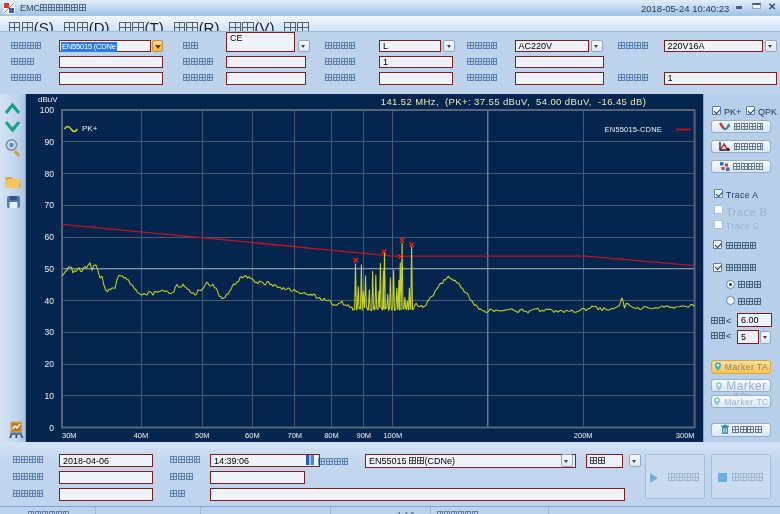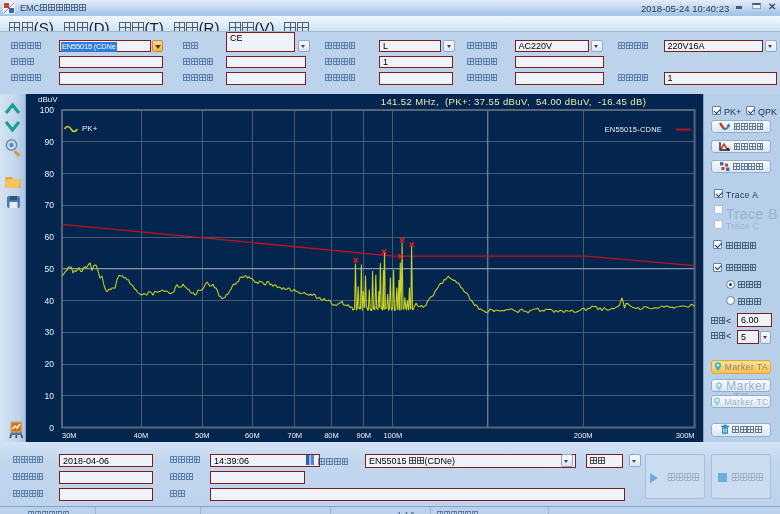--- a/index.html
+++ b/index.html
@@ -183,21 +183,21 @@
     </svg><b class="cj"></b><b class="cj"></b><b class="cj"></b><b class="cj"></b></div>
 <div class="pbtn" style="top:159.5px;height:13px;line-height:12px"><svg width="12" height="11" style="vertical-align:-2px;margin-right:2px">
       <rect x="1" y="1" width="3.5" height="3.5" fill="#3a6eb8"></rect>
       <rect x="6" y="2.5" width="3" height="3" fill="#d2352a"></rect>
       <rect x="2.5" y="6" width="3" height="3" fill="#d2352a"></rect>
       <rect x="7" y="6.5" width="3.5" height="3.5" fill="#3a6eb8"></rect>
     </svg><b class="cj"></b><b class="cj"></b><b class="cj"></b><b class="cj"></b></div>
 <div class="cb on" style="left:713.5px;top:189px"></div>
 <div class="ptxt mono" style="left:726px;top:190px;font-size:8.5px">Trace A</div>
 <div class="cb off" style="left:713.5px;top:204.5px"></div>
-<div class="ptxt mono" style="left:726px;top:205.5px;font-size:14px;color:#9ab0cc">Trace B</div>
+<div class="ptxt mono" style="left:726px;top:205.5px;font-size:11px;color:#9ab0cc">Trace B</div>
 <div class="cb off" style="left:713.5px;top:219.5px"></div>
 <div class="ptxt mono" style="left:726px;top:220.5px;font-size:8.5px;color:#9ab0cc">Trace C</div>
 <div class="cb on" style="left:713px;top:240px"></div>
 <div class="ptxt" style="left:726px;top:240.5px"><b class="cj"></b><b class="cj"></b><b class="cj"></b><b class="cj"></b></div>
 <div class="cb on" style="left:713px;top:262.5px"></div>
 <div class="ptxt" style="left:726px;top:263px"><b class="cj"></b><b class="cj"></b><b class="cj"></b><b class="cj"></b></div>
 <div class="rad on" style="left:725.5px;top:279.5px"></div>
 <div class="ptxt" style="left:738px;top:280px"><b class="cj"></b><b class="cj"></b><b class="cj"></b></div>
 <div class="rad" style="left:725.5px;top:296px"></div>
 <div class="ptxt" style="left:738px;top:296.5px"><b class="cj"></b><b class="cj"></b><b class="cj"></b></div>

